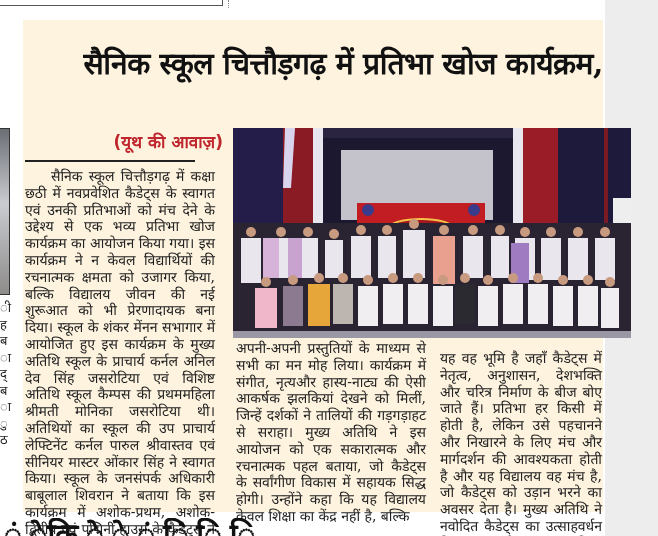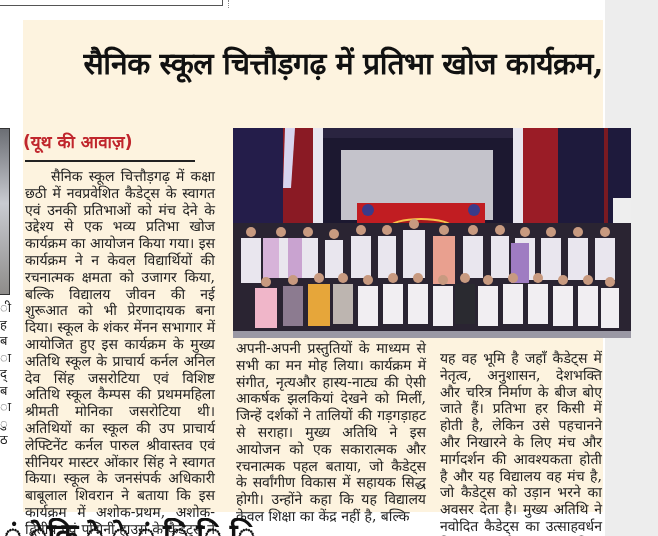--- a/index.html
+++ b/index.html
@@ -6,21 +6,21 @@
   body{width:658px;height:536px;background:#ffffff;position:relative;overflow:hidden;font-family:"DejaVu Sans",sans-serif;color:#1a1a1a;}
   .right-margin{position:absolute;left:605px;top:0;width:53px;height:536px;background:#ededed;}
   .top-box{position:absolute;left:0;top:0;width:222px;height:5px;border-right:1px solid #555;border-bottom:1px solid #555;}
   .top-dots{position:absolute;left:228px;top:0;width:1px;height:8px;border-left:1px dotted #888;}
   .left-photo{position:absolute;left:0;top:128px;width:9px;height:165px;background:linear-gradient(180deg,#6b6e74 0%,#c9cbd1 45%,#8e8c8a 100%);border:1px solid #333;border-left:none;}
   .left-text{position:absolute;left:0;top:300px;width:12px;font-size:13px;line-height:16.5px;color:#222;overflow:hidden;white-space:nowrap;}
   .left-text div{direction:rtl;text-align:left;width:12px;overflow:hidden;}
   .article{position:absolute;left:23px;top:20px;width:580px;height:492px;background:#fdf3df;}
   .headline{position:absolute;left:23px;top:20px;width:580px;height:105px;text-align:right;margin-top:20px;}
   .headline .l1,.headline .l2{font-family:"DejaVu Serif",serif;font-weight:bold;font-size:30px;line-height:48px;color:#111;white-space:nowrap;letter-spacing:-0.5px;}
-  .byline{position:absolute;left:23px;top:130px;width:200px;text-align:left;font-size:17px;font-weight:bold;color:#c0262d;}
+  .byline{position:absolute;left:23px;top:130px;width:200px;text-align:right;font-size:17px;font-weight:bold;color:#c0262d;}
   .rule{position:absolute;left:25px;top:160px;width:170px;height:2px;background:#222;}
   .col{position:absolute;font-family:"DejaVu Serif",serif;font-size:14px;line-height:16.8px;text-align:justify;color:#222;}
   .col p{margin:0;}
   .col1{left:25px;top:168px;width:190px;}
   .col1 p{text-indent:26px;}
   .col2{left:236px;top:340px;width:190px;}
   .col3{left:440px;top:350px;width:162px;}
   .photo{position:absolute;left:233px;top:128px;width:398px;height:210px;overflow:hidden;background:#1f1a2e;}
   .photo svg{display:block;}
   .bottom-strip{position:absolute;left:0;top:518px;width:605px;height:18px;overflow:hidden;}

